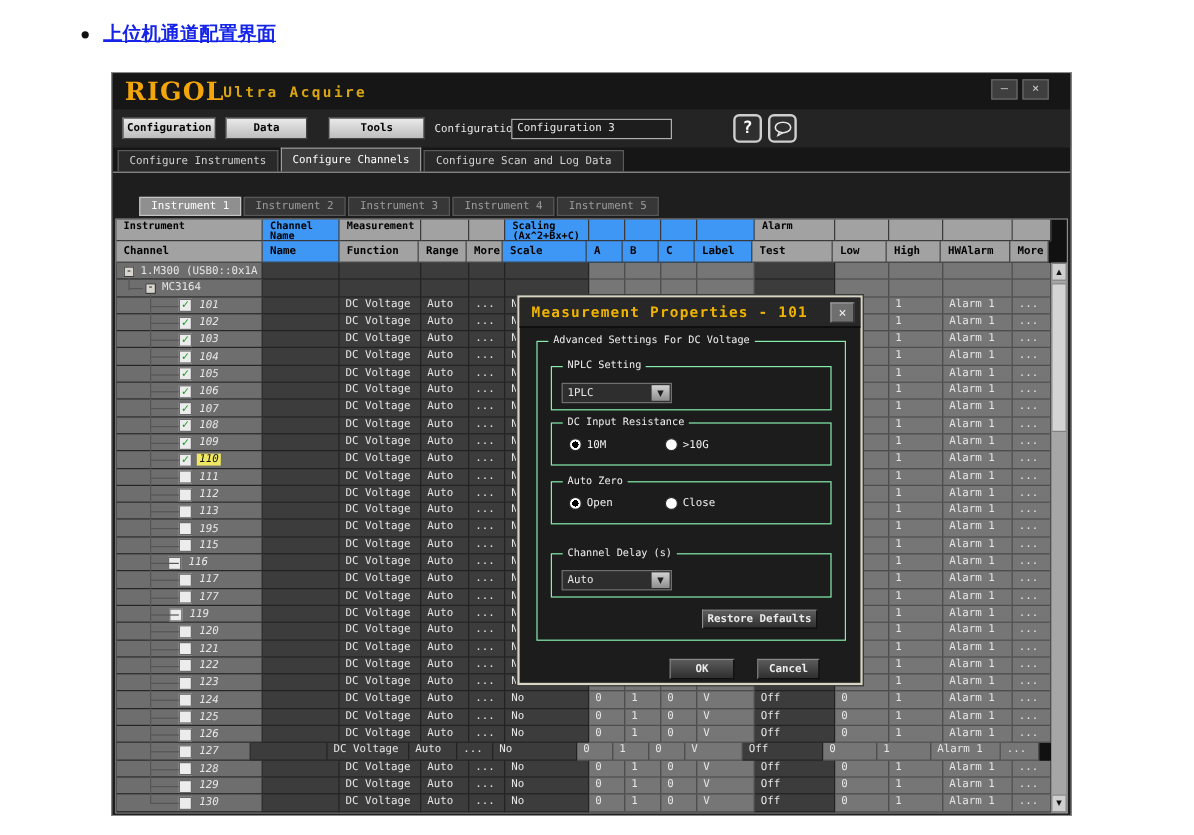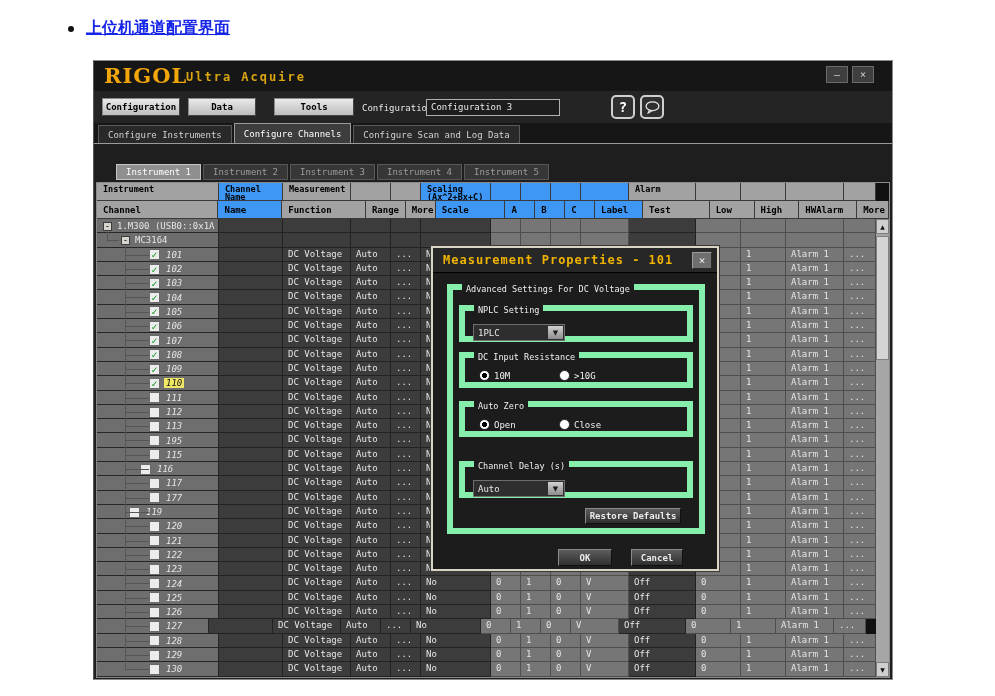--- a/index.html
+++ b/index.html
@@ -81,21 +81,21 @@
   .sthumb { position:absolute; left:0; top:17px; width:13px; height:124px; background:#d4d4d4; border:1px solid #808080; cursor:grab; }
 
   
   .dialog { position:absolute; left:337px; top:185px; width:288px; height:325px; background:#1c1c1c;
             border:2px solid #d9d5c4; outline:1px solid #3a3a3a; z-index:10; }
   .dlg-titlebar { position:absolute; left:0; top:0; width:100%; height:25px; background:#272727; border-bottom:1px solid #000; }
   .dlg-title { position:absolute; left:10px; top:5px; font-size:12px; font-weight:bold; color:#f0b400; letter-spacing:1px; }
   .dlg-close { position:absolute; right:5px; top:4px; width:20px; height:17px; background:#6f6f6f;
                border:1px solid #9c9c9c; border-right-color:#2c2c2c; border-bottom-color:#2c2c2c;
                color:#ededed; font-size:11px; display:flex; align-items:center; justify-content:center; cursor:pointer; }
-  .groupbox { position:absolute; border:6px solid #86efac; }
+  .groupbox { position:absolute; border:1px solid #86efac; }
   .groupbox .legend { position:absolute; top:-6px; left:9px; background:#1c1c1c; padding:0 4px;
                       font-size:8.5px; color:#f0f0f0; white-space:nowrap; }
   .dd { position:absolute; left:8px; top:13px; width:92px; height:17px; background:#2e2e2e; border:1px solid #6f6f6f;
         color:#e8e8e8; font-size:9px; padding:3px 4px; cursor:pointer; }
   .dd-arrow { position:absolute; right:1px; top:1px; width:15px; height:13px; background:linear-gradient(#d2d2d2,#8d8d8d);
               color:#1c1c1c; font-size:7px; display:flex; align-items:center; justify-content:center;
               font-family:"DejaVu Sans", sans-serif; }
   .radio-opt { position:absolute; top:12px; display:flex; align-items:center; gap:4px; cursor:pointer; }
   .radio { width:11px; height:11px; border-radius:50%; background:#ffffff; border:1px solid #2a2a2a; }
   .radio.on { background:radial-gradient(circle at 50% 50%, #000 0 2.6px, #fff 2.7px); }
@@ -171,21 +171,21 @@
           <div class="hcell blue h1" style="width: 48px;"></div>
           <div class="hcell gray h1" style="width: 67px;">Alarm</div>
           <div class="hcell gray h1" style="width: 45px;"></div>
           <div class="hcell gray h1" style="width: 45px;"></div>
           <div class="hcell gray h1" style="width: 58px;"></div>
           <div class="hcell gray h1" style="width: 32px;"></div>
         </div>
       <div class="thead-row" id="hrow2">
           <div class="hcell gray" style="width: 122px;">Channel</div>
           <div class="hcell blue" style="width: 64px;">Name</div>
-          <div class="hcell gray" style="width: 84px;">Function</div>
+          <div class="hcell gray" style="width: 66px;">Function</div>
           <div class="hcell gray" style="width: 40px;">Range</div>
           <div class="hcell gray" style="width: 30px;">More</div>
           <div class="hcell blue" style="width: 70px;">Scale</div>
           <div class="hcell blue" style="width: 30px;">A</div>
           <div class="hcell blue" style="width: 30px;">B</div>
           <div class="hcell blue" style="width: 30px;">C</div>
           <div class="hcell blue" style="width: 48px;">Label</div>
           <div class="hcell gray" style="width: 67px;">Test</div>
           <div class="hcell gray" style="width: 45px;">Low</div>
           <div class="hcell gray" style="width: 45px;">High</div>
@@ -606,21 +606,21 @@
             <div class="cell mid" style="width: 30px;">1</div>
             <div class="cell mid" style="width: 30px;">0</div>
             <div class="cell mid" style="width: 48px;">V</div>
             <div class="cell dark" style="width: 67px;">Off</div>
             <div class="cell mid" style="width: 45px;">0</div>
             <div class="cell mid" style="width: 45px;">1</div>
             <div class="cell mid" style="width: 58px;">Alarm 1</div>
             <div class="cell mid" style="width: 32px;">...</div>
           </div>
           <div class="trow">
-            <div class="cell tree" style="width: 122px; padding-left: 32px;">
+            <div class="cell tree" style="width: 122px; padding-left: 44px;">
               <span class="dash" style="left: 28px; width: 24px;"></span>
               <span class="cb"></span>
               <span class="chan-id">119</span>
             </div>
             <div class="cell dark" style="width: 64px;"></div>
             <div class="cell dark" style="width: 68px;">DC Voltage</div>
             <div class="cell dark" style="width: 40px;">Auto</div>
             <div class="cell dark" style="width: 30px;">...</div>
             <div class="cell dark" style="width: 70px;">No</div>
             <div class="cell mid" style="width: 30px;">0</div>

